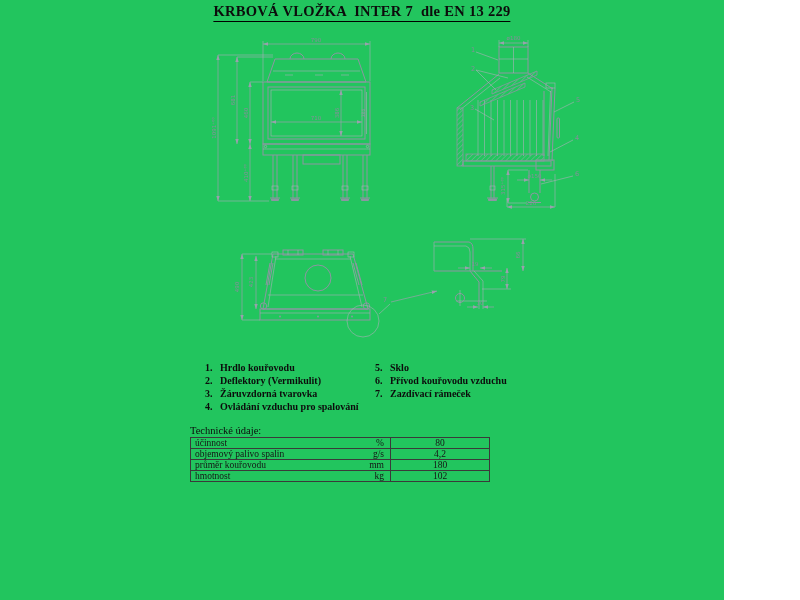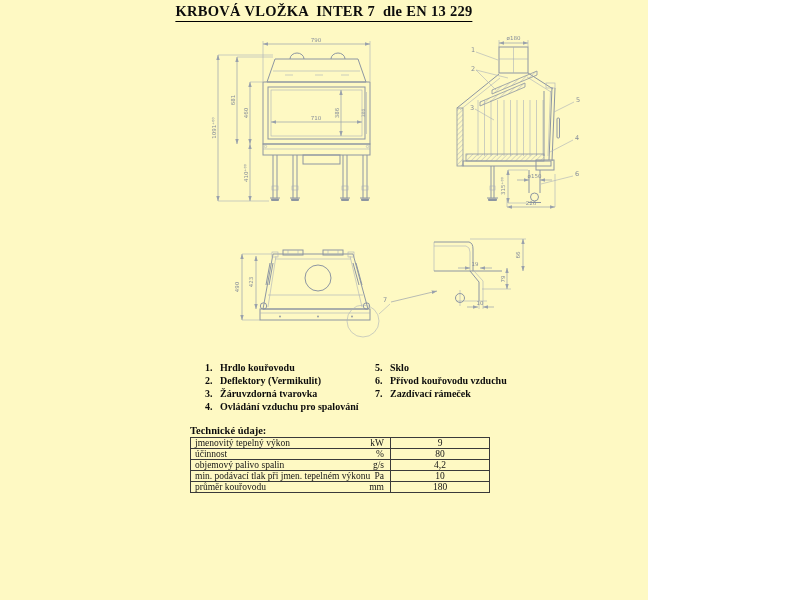--- a/index.html
+++ b/index.html
@@ -1,17 +1,17 @@
 <!DOCTYPE html>
 <html><head>
 <meta charset="utf-8">
 <style>
   html,body { margin:0; padding:0; background:#fff; }
   #page {
-    position:relative; width:648px; height:600px; background:#fef9c3;
+    position:relative; width:724px; height:600px; background:#22c55e;
     font-family:"Liberation Serif", serif; color:#111; overflow:hidden;
   }
   
   #title {
     position:absolute; top:3px; left:50%; transform:translateX(-50%);
     font-size:14.5px; font-weight:bold; letter-spacing:.3px; white-space:pre;
     border-bottom:1.6px solid #000; padding-bottom:1px; color:#0c0c0c;
   }
   
   svg { position:absolute; overflow:visible; }
@@ -27,21 +27,21 @@
   .dt2 { font:4.5px "DejaVu Sans", sans-serif; fill:#949aa5; }
   .ct  { font:6.5px "DejaVu Sans", sans-serif; fill:#868e9a; }
   
   .legend-col { position:absolute; font-size:10px; font-weight:bold; color:#0c0c0c; }
   #legend-left  { left:205px; top:361px; }
   #legend-right { left:375px; top:361px; }
   .legend-item { display:flex; height:13px; line-height:13px; }
   .lnum { width:15px; }
   
   #tech { position:absolute; left:190px; top:425px; }
-  #tech-heading { font-size:10.5px; font-weight:bold; height:12px; color:#0c0c0c; }
+  #tech-heading { font-size:10.5px; font-weight:normal; height:12px; color:#0c0c0c; }
   #tech table { border-collapse:collapse; table-layout:fixed; width:297px;
                 font-size:9.5px; color:#151515; }
   #tech td { border:1px solid #3a3a3a; height:10px; line-height:10px;
              padding:0 4px; overflow:hidden; white-space:nowrap; }
   td.name { width:191px; }
   td.name .unit { float:right; padding-right:2px; }
   td.val  { width:90px; text-align:center; }
 </style>
 </head>
 <body>
@@ -278,36 +278,32 @@
       <span class="lnum">7.</span>
       <span class="llab">Zazdívací rámeček</span>
     </div>
   </div>
 
   <div id="tech">
     <div id="tech-heading">Technické údaje:</div>
     <table>
       <tbody>
         <tr>
-          <td class="name"><span>jmenovitý tepelný výkon</span><span class="unit">kW</span></td>
-          <td class="val">9</td>
-        </tr>
-        <tr>
           <td class="name"><span>účinnost</span><span class="unit">%</span></td>
           <td class="val">80</td>
         </tr>
         <tr>
           <td class="name"><span>objemový palivo spalin</span><span class="unit">g/s</span></td>
           <td class="val">4,2</td>
         </tr>
         <tr>
-          <td class="name"><span>min. podávací tlak při jmen. tepelném výkonu</span><span class="unit">Pa</span></td>
-          <td class="val">10</td>
+          <td class="name"><span>průměr kouřovodu</span><span class="unit">mm</span></td>
+          <td class="val">180</td>
         </tr>
         <tr>
-          <td class="name"><span>průměr kouřovodu</span><span class="unit">mm</span></td>
-          <td class="val">180</td>
+          <td class="name"><span>hmotnost</span><span class="unit">kg</span></td>
+          <td class="val">102</td>
         </tr>
       </tbody>
     </table>
   </div>
 
 </div>
 
 </body></html>

